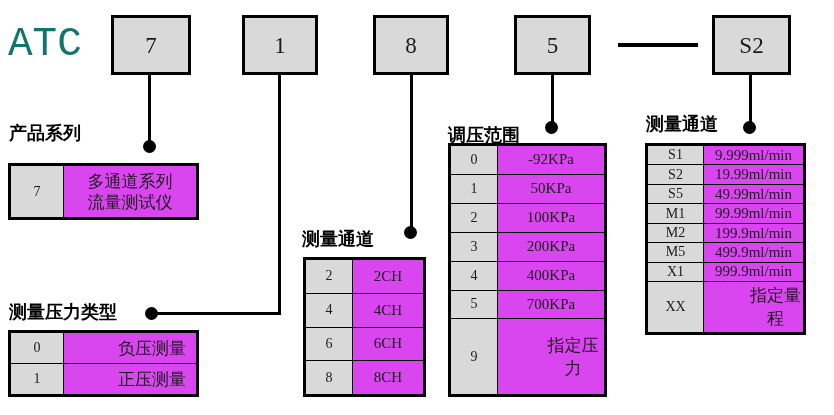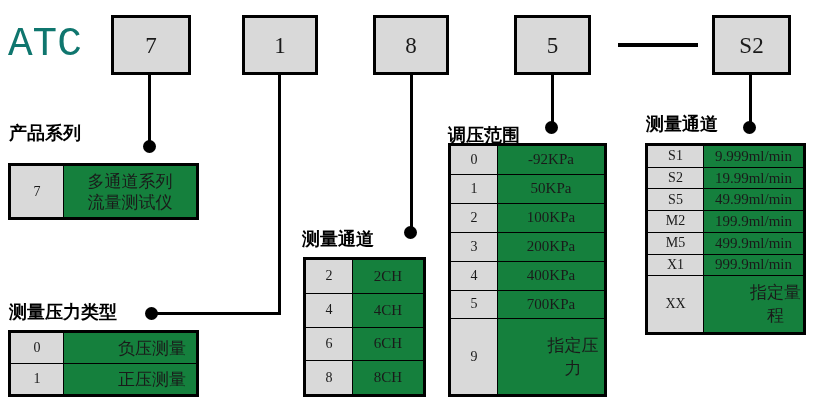--- a/index.html
+++ b/index.html
@@ -99,21 +99,21 @@
     text-align: center;
     vertical-align: middle;
     padding: 0;
     color: #1a1a1a;
   }
   .opttable td.code {
     background: #d9d9d9;
     font-size: 14px;
   }
   .opttable td.desc {
-    background: #15803d;
+    background: #d946ef;
     font-size: 15px;
   }
   .opttable td.desc.cjk {
     font-size: 17px;
     padding-left: 44px;
   }
   .opttable td.desc.multi {
     font-size: 17px;
     line-height: 21px;
   }
@@ -259,20 +259,24 @@
       </tr>
       <tr>
         <td class="code">S2</td>
         <td class="desc">19.99ml/min</td>
       </tr>
       <tr>
         <td class="code">S5</td>
         <td class="desc">49.99ml/min</td>
       </tr>
       <tr>
+        <td class="code">M1</td>
+        <td class="desc">99.99ml/min</td>
+      </tr>
+      <tr>
         <td class="code">M2</td>
         <td class="desc">199.9ml/min</td>
       </tr>
       <tr>
         <td class="code">M5</td>
         <td class="desc">499.9ml/min</td>
       </tr>
       <tr>
         <td class="code">X1</td>
         <td class="desc">999.9ml/min</td>

